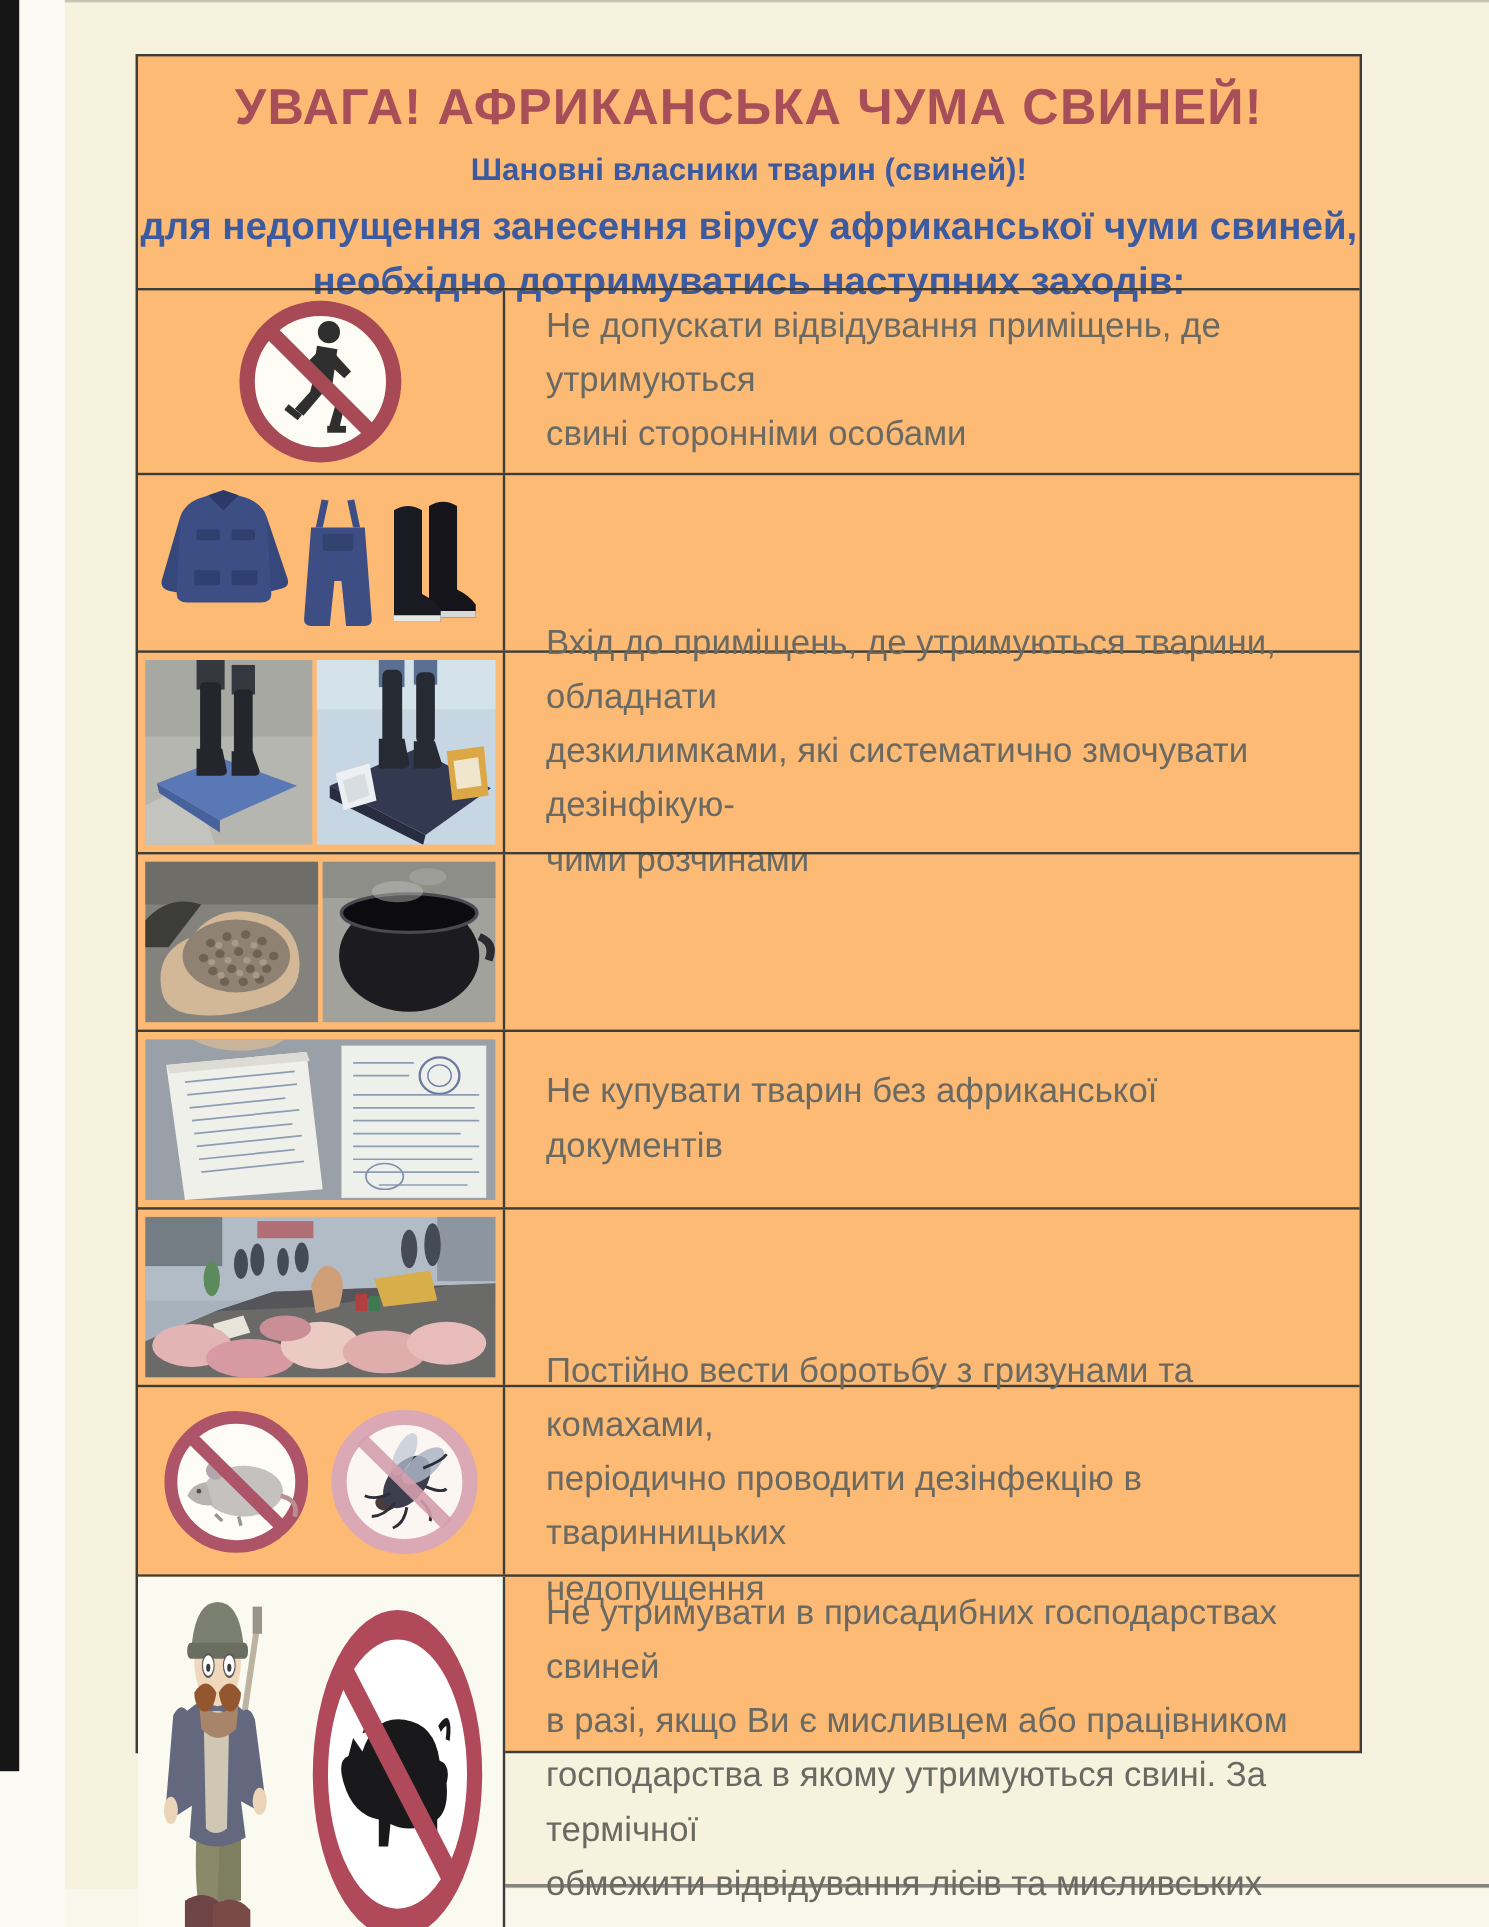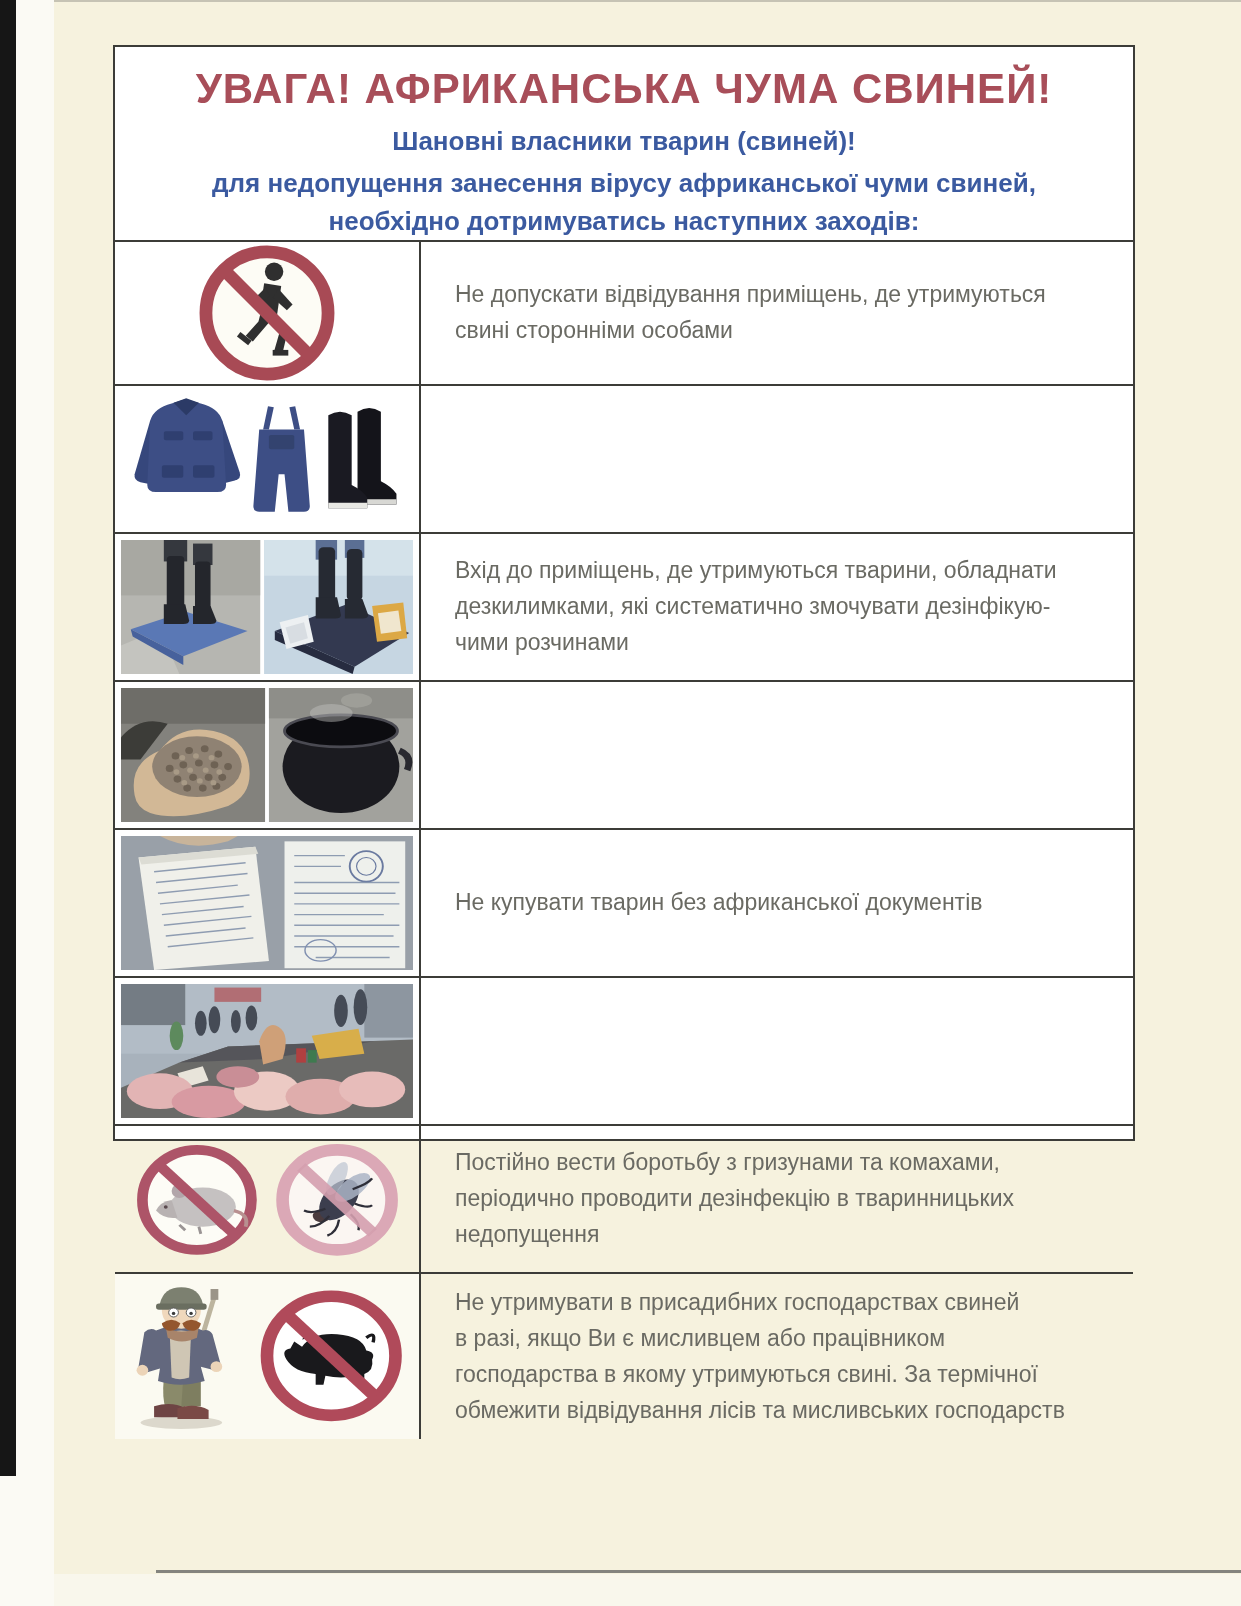--- a/index.html
+++ b/index.html
@@ -9,40 +9,40 @@
     font-family:"Liberation Sans",sans-serif;
   }
   
   .scan-edge-white{position:absolute;left:0;top:0;width:54px;height:1606px;background:#fbfaf4}
   .scan-black-strip{position:absolute;left:0;top:0;width:16px;height:1476px;background:#161616}
   .scan-top-line{position:absolute;left:54px;top:0;width:1187px;height:2px;background:#c6c3b4}
   .scan-bottom-area{position:absolute;left:54px;top:1574px;width:1187px;height:32px;background:#f9f7ec}
   .scan-bottom-line{position:absolute;left:156px;top:1570px;width:1085px;height:3px;background:#84847e}
 
   .poster{
-    position:absolute;left:113px;top:45px;width:1022px;height:1096px;
-    box-sizing:border-box;border:2px solid #3c3c38;background:#ffffff;
+    position:absolute;left:113px;top:45px;width:1022px;height:1416px;
+    box-sizing:border-box;border:2px solid #3c3c38;background:#fdba74;
     display:flex;flex-direction:column;
   }
   .header{height:193px;box-sizing:border-box;text-align:center}
   .title{color:#a84e59;font-weight:bold;font-size:42px;letter-spacing:1px;margin-top:18px}
   .greeting{color:#3b5aa0;font-weight:bold;font-size:26px;margin-top:13px}
-  .intro{color:#3b5aa0;font-weight:bold;font-size:26px;line-height:1.45;margin-top:8px;white-space:pre-line}
+  .intro{color:#3b5aa0;font-weight:bold;font-size:32px;line-height:1.45;margin-top:8px;white-space:pre-line}
 
   .row{display:flex;border-top:2px solid #3c3c38;box-sizing:border-box}
   .row.grow{flex:1}
   .cell-img{
     width:306px;min-width:306px;box-sizing:border-box;border-right:2px solid #3c3c38;
     display:flex;align-items:center;justify-content:center;overflow:hidden;
   }
   .cell-img.white{background:#fbfaf1}
   .cell-text{
     flex:1;display:flex;align-items:center;
     padding:8px 24px 8px 34px;
-    color:#6a6a63;font-size:23px;line-height:1.56;white-space:pre-line;
+    color:#6a6a63;font-size:29px;line-height:1.56;white-space:pre-line;
   }
   .photo{width:292px;height:calc(100% - 12px)}
 </style>
 </head>
 <body>
 
 <div class="scan-edge-white"></div>
 <div class="scan-black-strip"></div>
 <div class="scan-top-line"></div>
 <div class="scan-bottom-area"></div>

